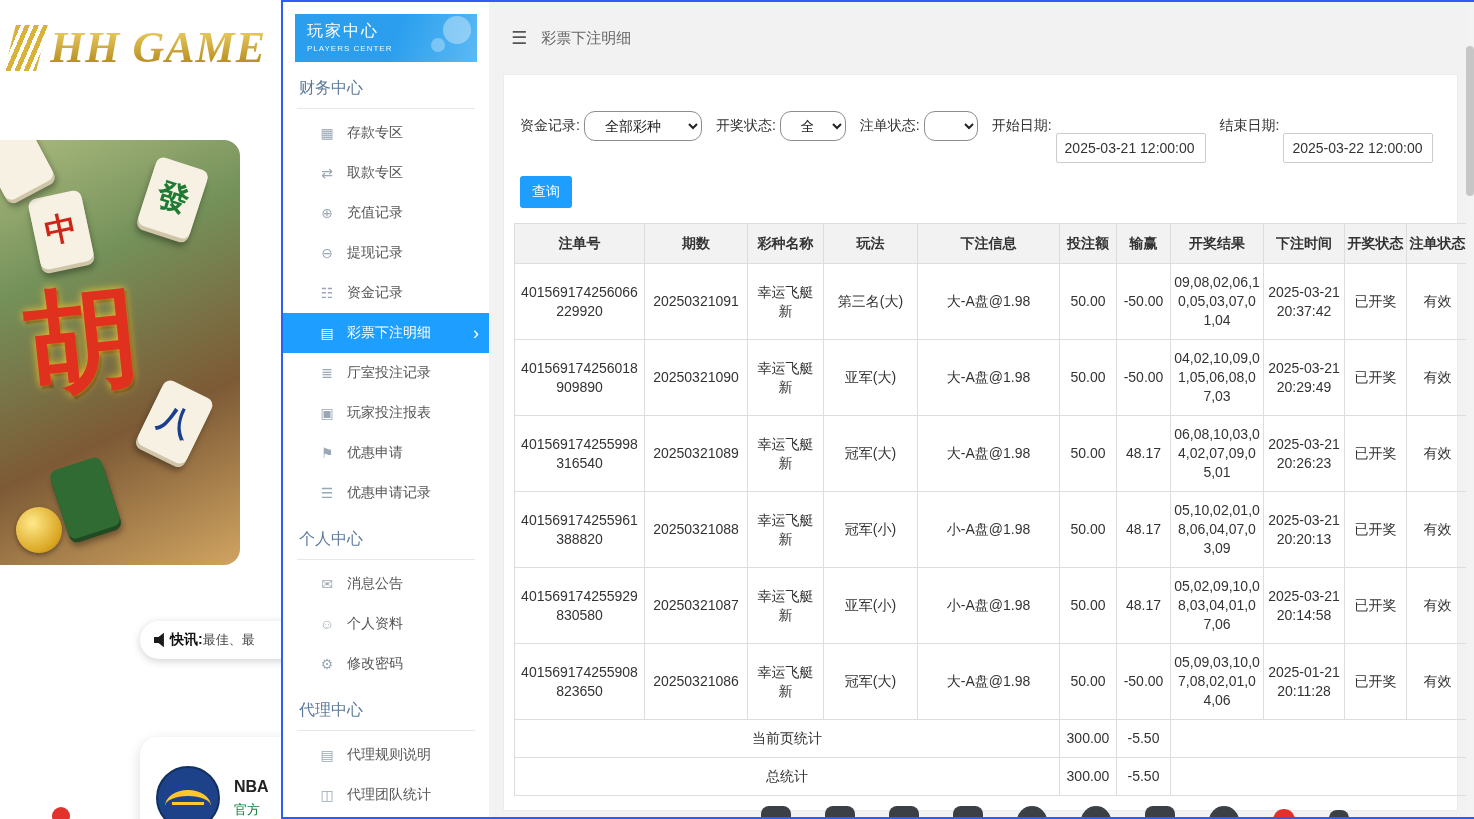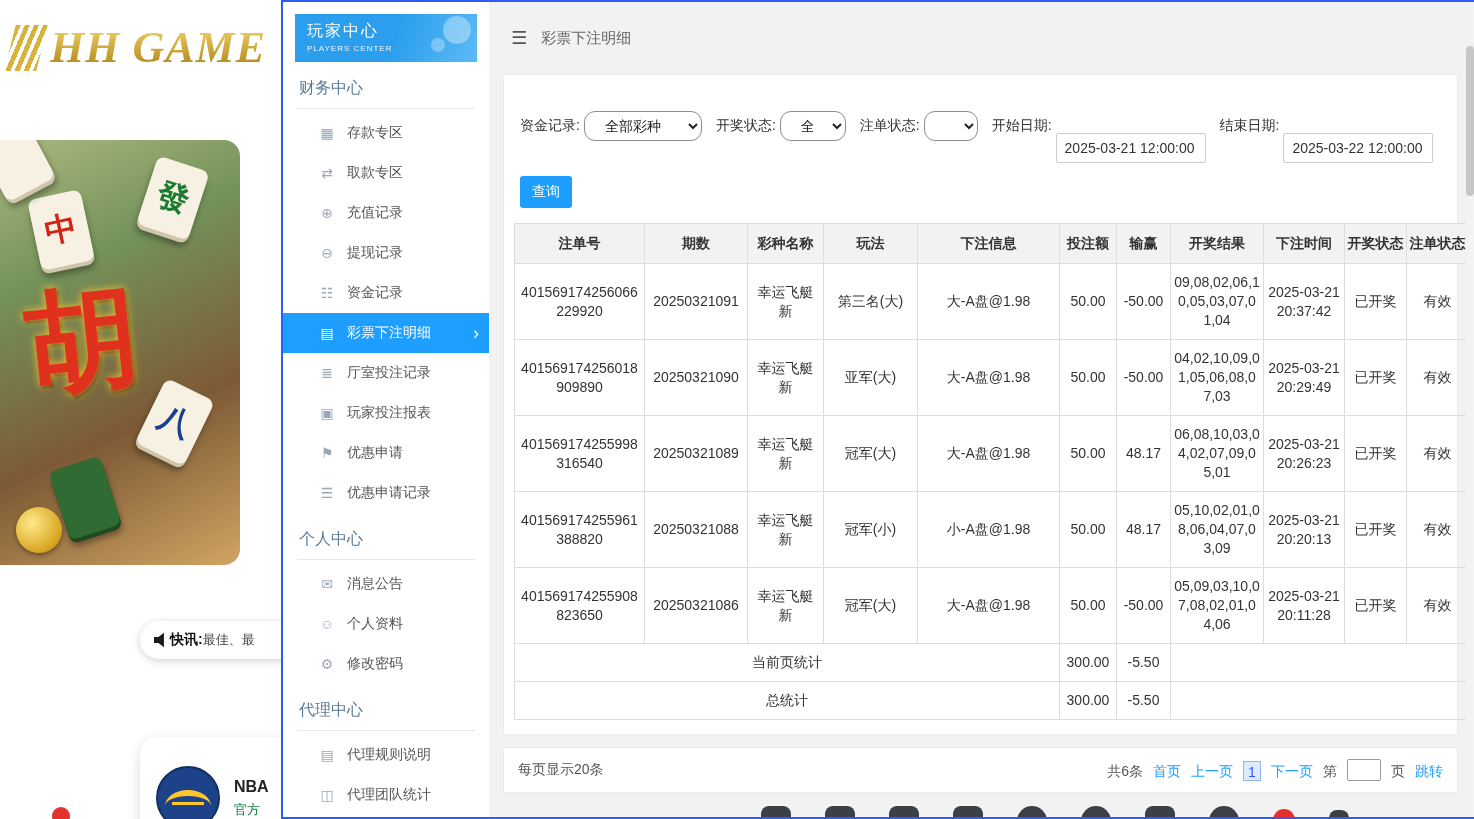--- a/index.html
+++ b/index.html
@@ -329,29 +329,42 @@
               <td>冠军(小)</td>
               <td>小-A盘@1.98</td>
               <td>50.00</td>
               <td>48.17</td>
               <td>05,10,02,01,08,06,04,07,03,09</td>
               <td>2025-03-21 20:20:13</td>
               <td>已开奖</td>
               <td>有效</td>
             </tr>
             <tr class="data-row">
+              <td>401569174255929830580</td>
+              <td>20250321087</td>
+              <td>幸运飞艇新</td>
+              <td>亚军(小)</td>
+              <td>小-A盘@1.98</td>
+              <td>50.00</td>
+              <td>48.17</td>
+              <td>05,02,09,10,08,03,04,01,07,06</td>
+              <td>2025-03-21 20:14:58</td>
+              <td>已开奖</td>
+              <td>有效</td>
+            </tr>
+            <tr class="data-row">
               <td>401569174255908823650</td>
               <td>20250321086</td>
               <td>幸运飞艇新</td>
               <td>冠军(大)</td>
               <td>大-A盘@1.98</td>
               <td>50.00</td>
               <td>-50.00</td>
               <td>05,09,03,10,07,08,02,01,04,06</td>
-              <td>2025-03-21 20:11:28</td>
+              <td>2025-01-21 20:11:28</td>
               <td>已开奖</td>
               <td>有效</td>
             </tr>
             <tr class="summary-row">
               <td colspan="5">当前页统计</td>
               <td>300.00</td>
               <td>-5.50</td>
               <td colspan="4"></td>
             </tr>
             <tr class="summary-row">

